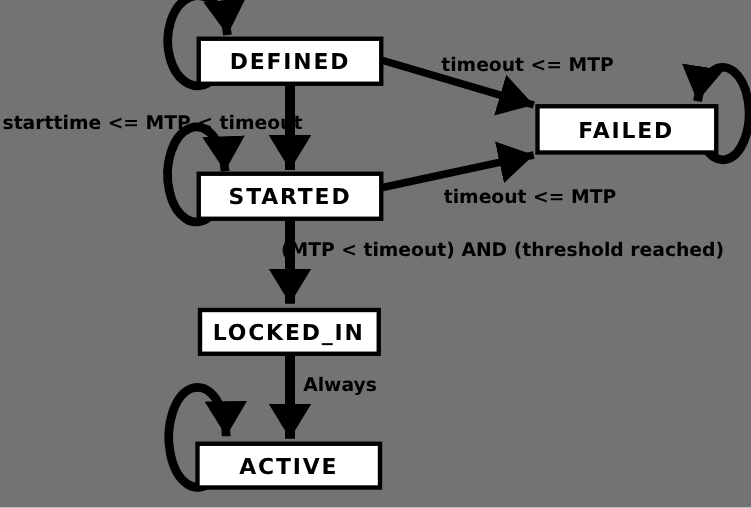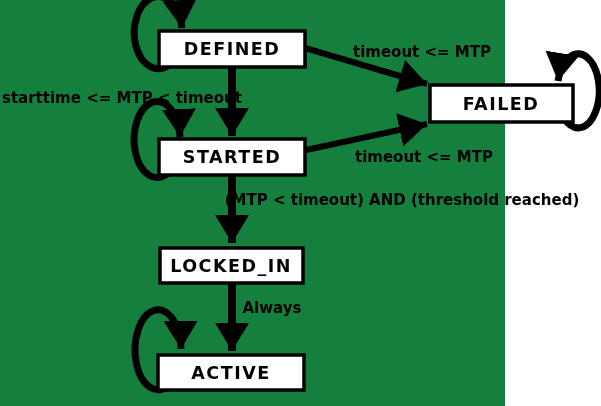--- a/index.html
+++ b/index.html
@@ -4,24 +4,24 @@
 <style>
   html, body {
     margin: 0;
     padding: 0;
     width: 601px;
     height: 406px;
     background: #ffffff;
     overflow: hidden;
   }
   .diagram-wrap {
-    width: 505px;
+    width: 601px;
     height: 406px;
     position: relative;
-    background: #15803d;
+    background: #737373;
   }
   svg text {
     font-family: "DejaVu Sans", "Liberation Sans", sans-serif;
     font-weight: bold;
     fill: #000000;
   }
   .state-label {
     font-size: 17.5px;
     letter-spacing: 1.5px;
     text-anchor: middle;

